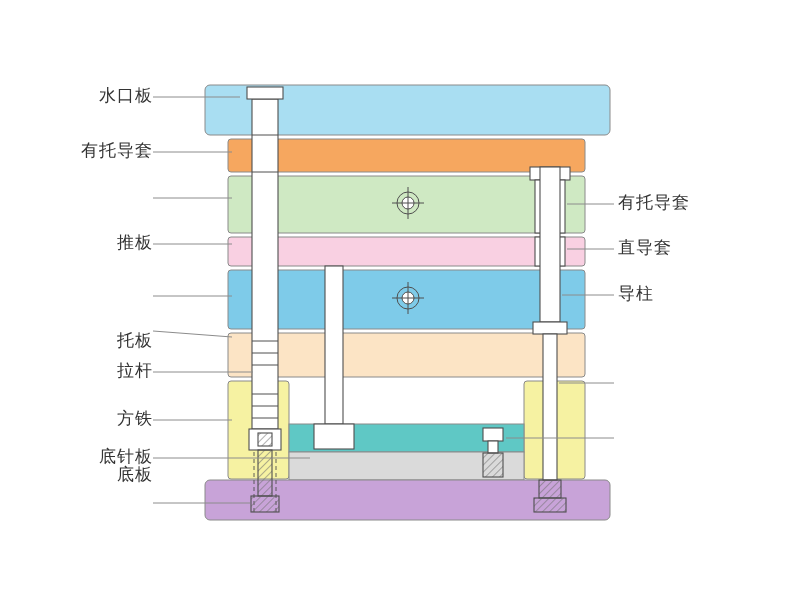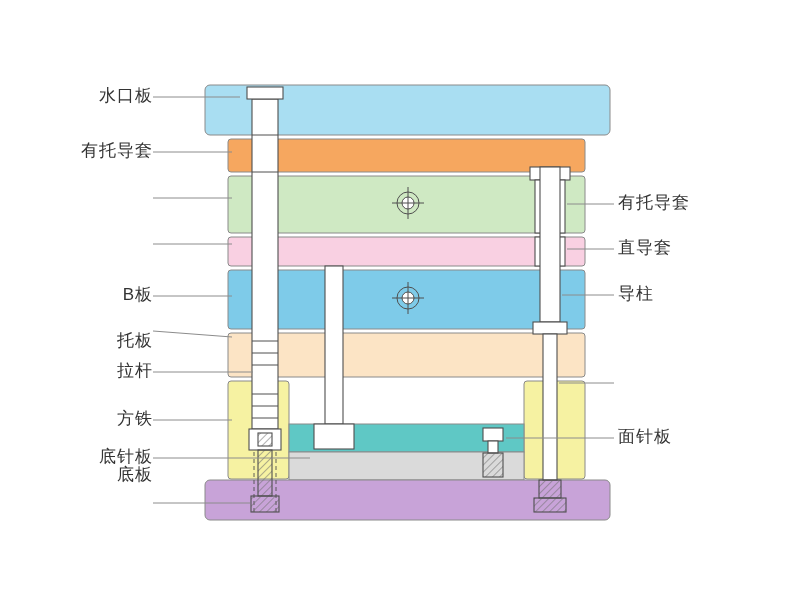--- a/index.html
+++ b/index.html
@@ -119,25 +119,24 @@
       <line class="leader" x1="567" y1="204" x2="614" y2="204"></line>
       <line class="leader" x1="567" y1="249" x2="614" y2="249"></line>
       <line class="leader" x1="562" y1="295" x2="614" y2="295"></line>
       <line class="leader" x1="559" y1="383" x2="614" y2="383"></line>
       <line class="leader" x1="506" y1="438" x2="614" y2="438"></line>
     </g>
   </svg>
 
   <div class="label left" style="top:86px">水口板</div>
   <div class="label left" style="top:141px">有托导套</div>
-  <div class="label left" style="top:285px">B板</div>
+  <div class="label left" style="top:233px">推板</div>
   <div class="label left" style="top:331px">托板</div>
   <div class="label left" style="top:361px">拉杆</div>
   <div class="label left" style="top:409px">方铁</div>
   <div class="label left" style="top:447px">底针板</div>
   <div class="label left" style="top:465px">底板</div>
 
   <div class="label right" style="top:193px">有托导套</div>
   <div class="label right" style="top:284px">导柱</div>
   <div class="label right" style="top:238px">直导套</div>
-  <div class="label right" style="top:427px">面针板</div>
 
 </div>
 
 </body></html>

